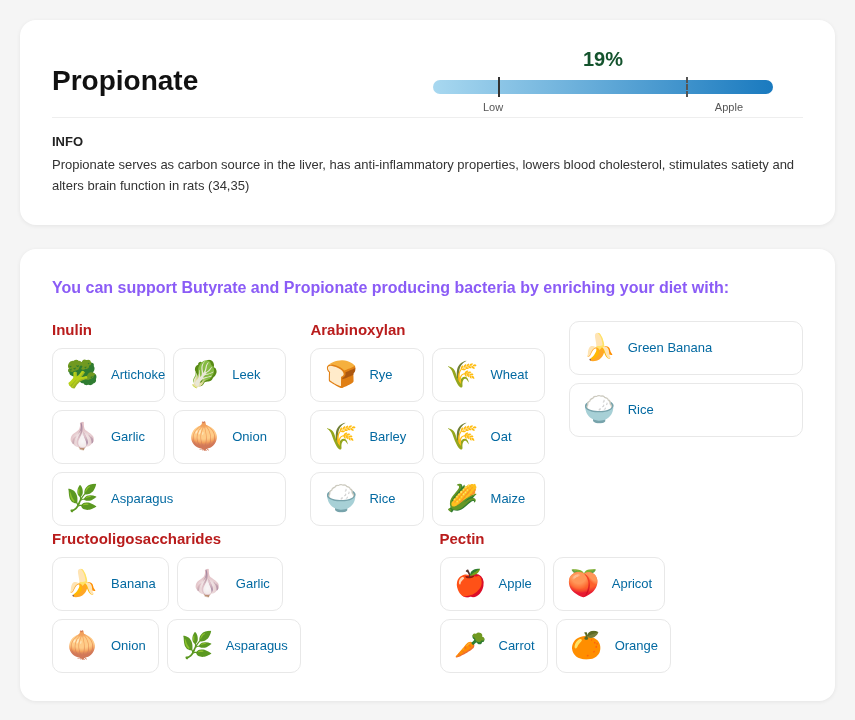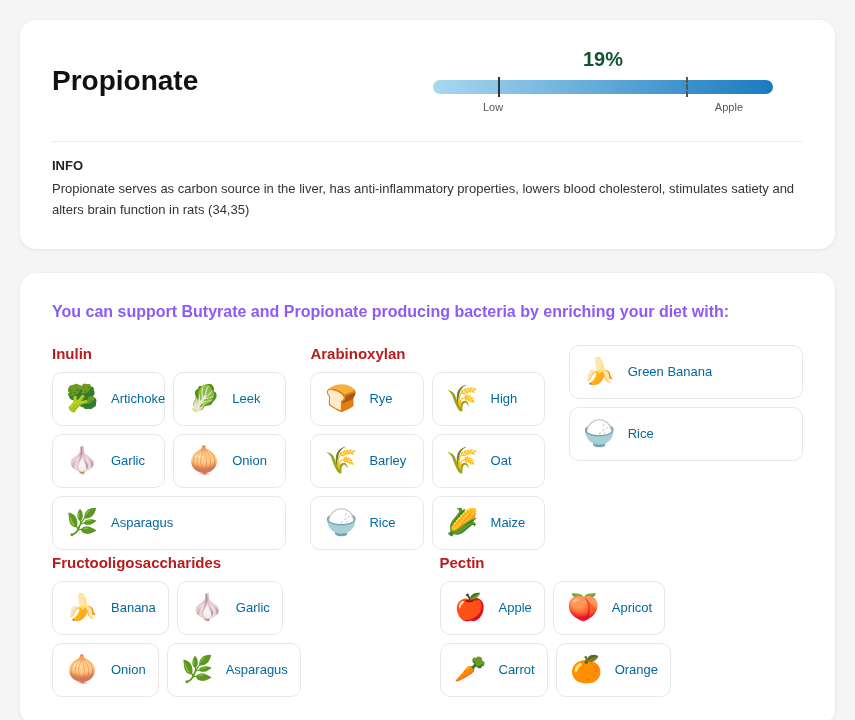--- a/index.html
+++ b/index.html
@@ -73,21 +73,21 @@
       width: 340px;
       margin-top: 4px;
     }
     .gauge-label {
       font-size: 11px;
       color: #555;
     }
     .gauge-label.low { margin-left: 50px; }
     .gauge-label.high { margin-right: 30px; }
     .info-section {
-      margin-top: 28px;
+      margin-top: 4px;
       border-top: 1px solid #eee;
       padding-top: 16px;
     }
     .info-title {
       font-size: 13px;
       font-weight: 700;
       color: #222;
       margin-bottom: 6px;
     }
     .info-text {
@@ -236,21 +236,21 @@
     <div class="cat-block arabin-col">
       <div class="cat-block-title">Arabinoxylan</div>
       <div class="items-col">
         <div class="items-row">
           <div class="fi">
             <div class="fi-icon">🍞</div>
             <span class="fi-name">Rye</span>
           </div>
           <div class="fi">
             <div class="fi-icon">🌾</div>
-            <span class="fi-name">High</span>
+            <span class="fi-name">Wheat</span>
           </div>
         </div>
         <div class="items-row">
           <div class="fi">
             <div class="fi-icon">🌾</div>
             <span class="fi-name">Barley</span>
           </div>
           <div class="fi">
             <div class="fi-icon">🌾</div>
             <span class="fi-name">Oat</span>

